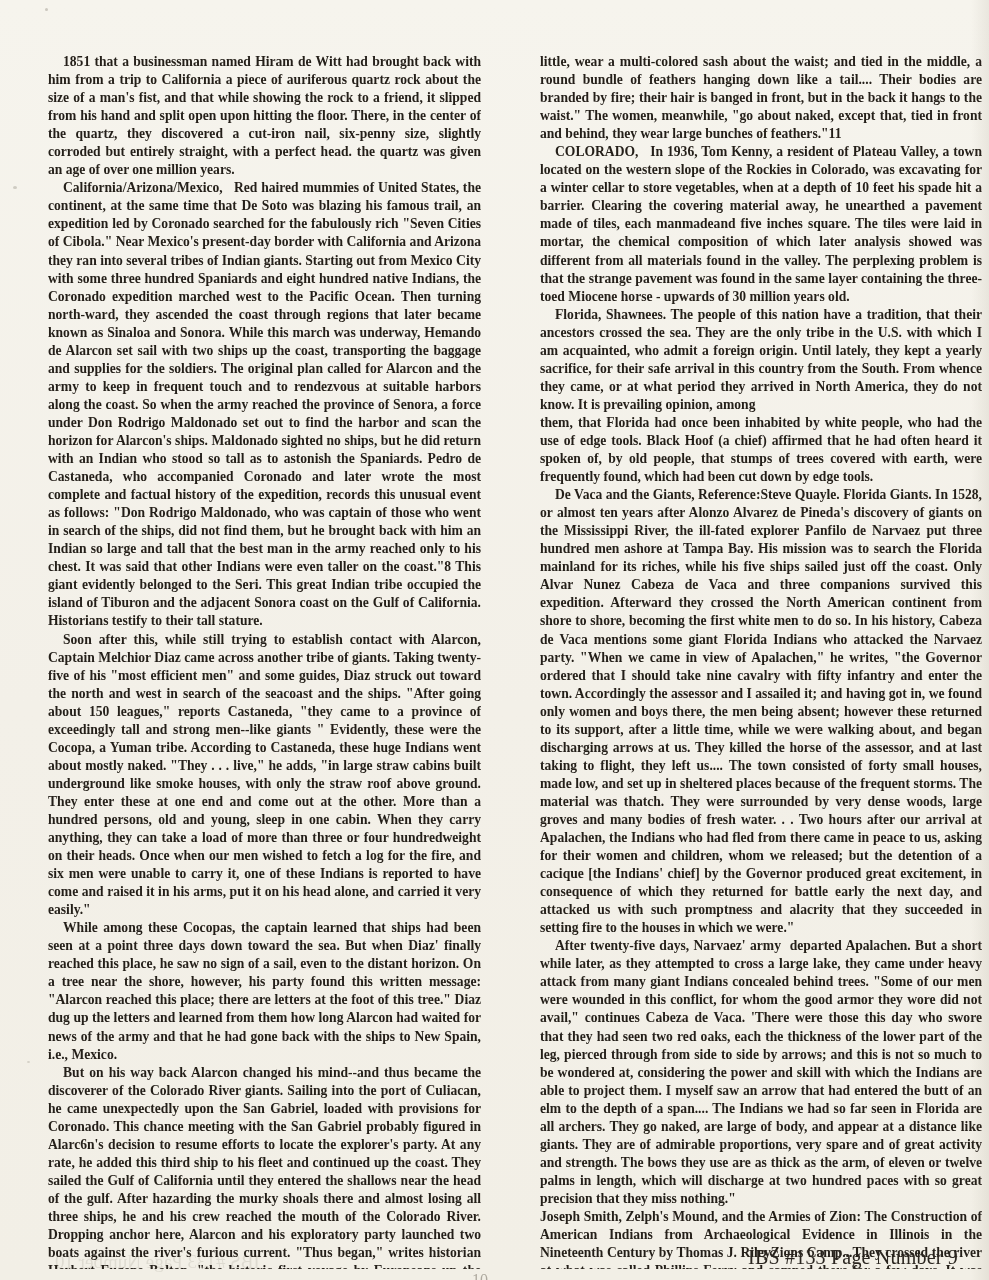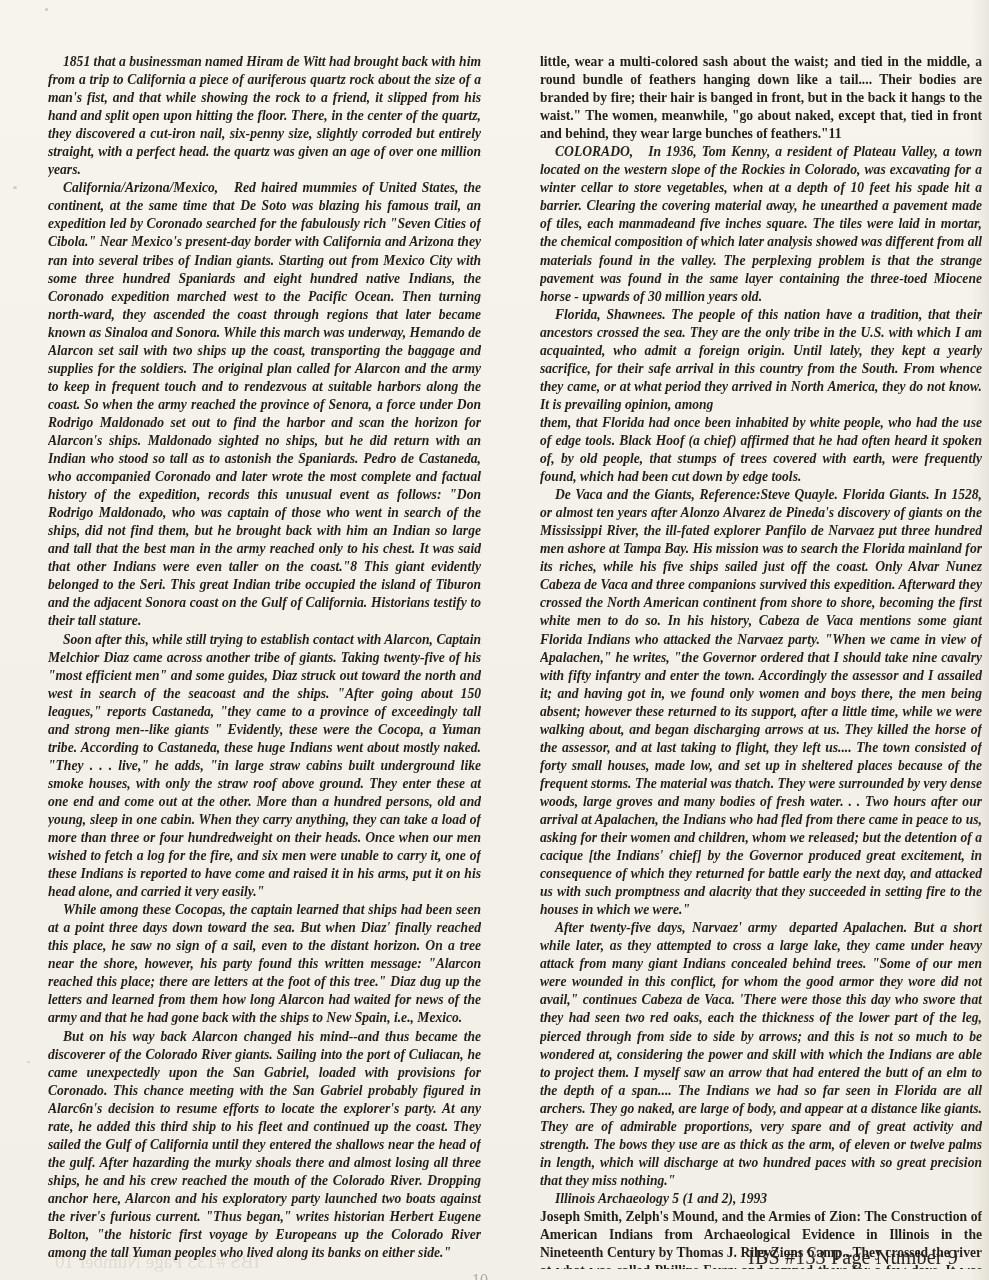--- a/index.html
+++ b/index.html
@@ -25,21 +25,21 @@
     line-height: 18.05px;
     color: #241f19;
     text-align: justify;
   }
   .col-left  { left: 48px;  width: 433px; }
   .col-right { left: 540px; width: 442px; }
   .col p {
     margin: 0;
     white-space: pre-wrap;
   }
-  .col p.indent { text-indent: 15px; font-style: italic; }
+  .col p.indent { text-indent: 15px; }
   .footer {
     position: absolute;
     right: 31px;
     bottom: 11px;
     font-family: "Liberation Serif", serif;
     font-size: 20px;
     font-weight: normal;
     color: #2b2620;
     letter-spacing: 0.2px;
   }
@@ -91,21 +91,20 @@
 
 </div>
 
 <div class="col col-right">
   <p>little, wear a multi-colored sash about the waist; and tied in the middle, a round bundle of feathers hanging down like a tail.... Their bodies are branded by fire; their hair is banged in front, but in the back it hangs to the waist." The women, meanwhile, "go about naked, except that, tied in front and behind, they wear large bunches of feathers."11</p>
   <p class="indent">COLORADO,   In 1936, Tom Kenny, a resident of Plateau Valley, a town located on the western slope of the Rockies in Colorado, was excavating for a winter cellar to store vegetables, when at a depth of 10 feet his spade hit a barrier. Clearing the covering material away, he unearthed a pavement made of tiles, each manmadeand five inches square. The tiles were laid in mortar, the chemical composition of which later analysis showed was different from all materials found in the valley. The perplexing problem is that the strange pavement was found in the same layer containing the three-toed Miocene horse - upwards of 30 million years old.</p>
   <p class="indent">Florida, Shawnees. The people of this nation have a tradition, that their ancestors crossed the sea. They are the only tribe in the U.S. with which I am acquainted, who admit a foreign origin. Until lately, they kept a yearly sacrifice, for their safe arrival in this country from the South. From whence they came, or at what period they arrived in North America, they do not know. It is prevailing opinion, among
 them, that Florida had once been inhabited by white people, who had the use of edge tools. Black Hoof (a chief) affirmed that he had often heard it spoken of, by old people, that stumps of trees covered with earth, were frequently found, which had been cut down by edge tools.</p>
   <p class="indent">De Vaca and the Giants, Reference:Steve Quayle. Florida Giants. In 1528, or almost ten years after Alonzo Alvarez de Pineda's discovery of giants on the Mississippi River, the ill-fated explorer Panfilo de Narvaez put three hundred men ashore at Tampa Bay. His mission was to search the Florida mainland for its riches, while his five ships sailed just off the coast. Only Alvar Nunez Cabeza de Vaca and three companions survived this expedition. Afterward they crossed the North American continent from shore to shore, becoming the first white men to do so. In his history, Cabeza de Vaca mentions some giant Florida Indians who attacked the Narvaez party. "When we came in view of Apalachen," he writes, "the Governor ordered that I should take nine cavalry with fifty infantry and enter the town. Accordingly the assessor and I assailed it; and having got in, we found only women and boys there, the men being absent; however these returned to its support, after a little time, while we were walking about, and began discharging arrows at us. They killed the horse of the assessor, and at last taking to flight, they left us.... The town consisted of forty small houses, made low, and set up in sheltered places because of the frequent storms. The material was thatch. They were surrounded by very dense woods, large groves and many bodies of fresh water. . . Two hours after our arrival at Apalachen, the Indians who had fled from there came in peace to us, asking for their women and children, whom we released; but the detention of a cacique [the Indians' chief] by the Governor produced great excitement, in consequence of which they returned for battle early the next day, and attacked us with such promptness and alacrity that they succeeded in setting fire to the houses in which we were."</p>
   <p class="indent">After twenty-five days, Narvaez' army  departed Apalachen. But a short while later, as they attempted to cross a large lake, they came under heavy attack from many giant Indians concealed behind trees. "Some of our men were wounded in this conflict, for whom the good armor they wore did not avail," continues Cabeza de Vaca. 'There were those this day who swore that they had seen two red oaks, each the thickness of the lower part of the leg, pierced through from side to side by arrows; and this is not so much to be wondered at, considering the power and skill with which the Indians are able to project them. I myself saw an arrow that had entered the butt of an elm to the depth of a span.... The Indians we had so far seen in Florida are all archers. They go naked, are large of body, and appear at a distance like giants. They are of admirable proportions, very spare and of great activity and strength. The bows they use are as thick as the arm, of eleven or twelve palms in length, which will discharge at two hundred paces with so great precision that they miss nothing."</p>
-  <p class="indent">Illinois Archaeology 5 (1 and 2), 1993</p>
   <p>Joseph Smith, Zelph's Mound, and the Armies of Zion: The Construction of American Indians from Archaeological Evidence in Illinois in the Nineteenth Century by Thomas J. RileyZions Camp...They crossed the river at what was called Phillips Ferry and camped there for a few days. It was here on the bluffs above the Illinois River about a mile downstream from Phillips Ferry that the first reported archaeological excavations on the lower Illinois River valley occured on June 3, 1834 (Jelks 1984). a fascinating article by Kenneth Godfrey recently published in BYU Studies (1989) has collected seven of the known descriptions of the events that transpired there.</p>
 </div>
 
 <div class="footer">IBS #133 Page Number 9</div>
 
 <div class="footer-ghost">IBS #133 Page Number 10</div>
 
 <div class="page-edge-number">10</div>
 
 <div class="right-edge-shade"></div>

